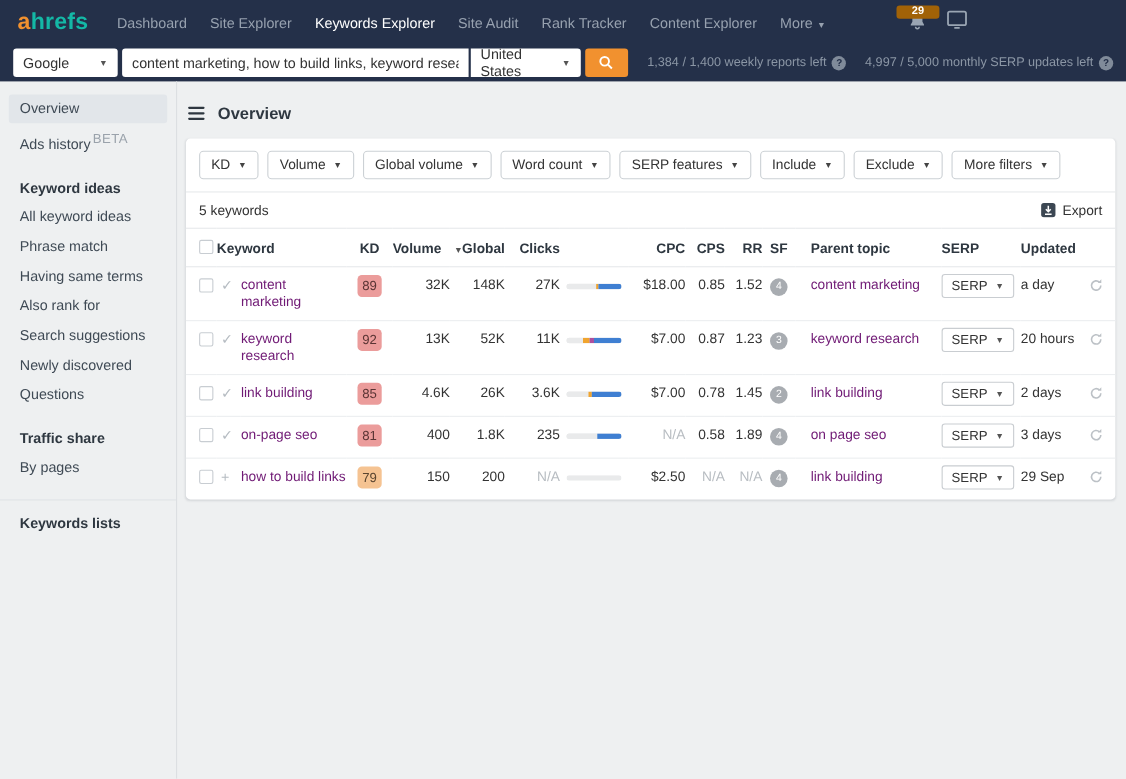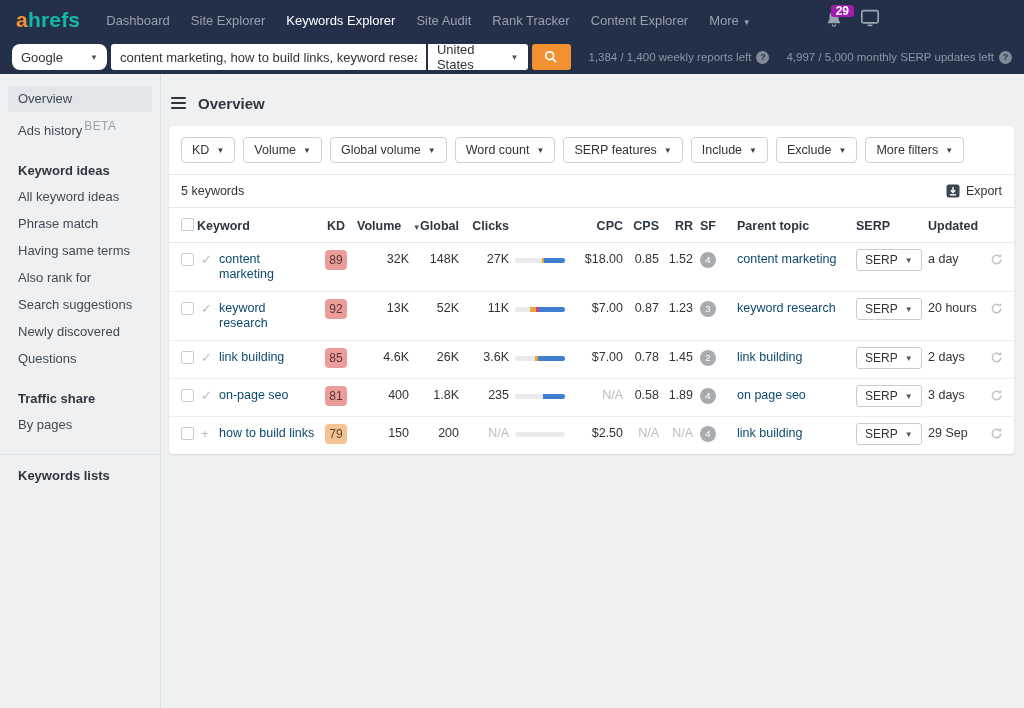--- a/index.html
+++ b/index.html
@@ -10,28 +10,28 @@
   .topnav { height:40px; background:#243049; display:flex; align-items:center; padding:0 16px; }
   .logo { font-size:21px; font-weight:700; letter-spacing:.2px; margin-right:26px; cursor:pointer; }
   .logo .logo-a { color:#f1912f; }
   .logo .logo-rest { color:#14b8a6; }
   .nav-items { display:flex; align-items:center; gap:21px; flex:1; }
   .nav-item { font-size:13px; color:#97a1af; cursor:pointer; white-space:nowrap; }
   .nav-item.active { color:#fff; }
   .nav-caret { font-size:8px; margin-left:4px; color:#97a1af; }
   .topnav-right { display:flex; align-items:center; gap:14px; margin-right:128px; }
   .bell-wrap { position:relative; width:22px; height:22px; cursor:pointer; }
-  .badge { position:absolute; top:-4px; right:-8px; background:#a21caf; color:#fff; font-size:12px; font-weight:700; padding:1px 5px; border-radius:3px; line-height:10px; }
+  .badge { position:absolute; top:-4px; right:-8px; background:#a16207; color:#fff; font-size:10px; font-weight:700; padding:1px 14px; border-radius:3px; line-height:10px; }
   .monitor-icon { cursor:pointer; }
 
   
   .searchrow { height:34px; background:#243049; display:flex; align-items:center; padding:0 12px; }
   .sel { height:26px; background:#fff; border-radius:3px; display:flex; align-items:center; justify-content:space-between; padding:0 9px; font-size:13px; color:#333; cursor:pointer; }
   .sel-caret { font-size:8px; color:#555; margin-left:8px; }
-  .engine-sel { width:101px; margin-right:4px;border-radius:8px; }
+  .engine-sel { width:101px; margin-right:4px; }
   .query-input { height:26px; width:338px; border:none; border-radius:3px 0 0 3px; padding:0 9px; font-size:13px; font-family:inherit; color:#333; outline:none; }
   .country-sel { width:106px; margin-left:2px; border-radius:0 3px 3px 0;align-items:center; }
   .search-btn { height:26px; width:43px; margin-left:4px; background:#f1912f; border:none; border-radius:3px; display:flex; align-items:center; justify-content:center; cursor:pointer; }
   .quota { display:flex; align-items:center; gap:5px; font-size:11.5px; color:#8b96a5; margin-left:17px; white-space:nowrap; }
   .help-circle { width:13px; height:13px; border-radius:50%; background:#808b9a; color:#243049; font-size:9px; font-weight:700; display:inline-flex; align-items:center; justify-content:center; }
 
   
   .page { display:flex; height:634px; }
   .sidebar { width:161px; border-right:1px solid #dcdfe2; padding-top:12px; flex-shrink:0; }
   .side-item { font-size:13px; color:#3f4a55; padding:5px 10px; margin:0 8px 1px 8px; border-radius:3px; cursor:pointer; line-height:16px; }
@@ -57,21 +57,21 @@
   
   table { width:100%; border-collapse:collapse; table-layout:fixed; }
   th { font-size:12.5px; font-weight:700; color:#2e3740; padding:9px 0 8px 0; border-top:1px solid #e7e9eb; border-bottom:1px solid #e7e9eb; text-align:left; white-space:nowrap; }
   td { font-size:12.5px; color:#333; padding:9px 0; vertical-align:top; }
   tr.data-row + tr.data-row td { border-top:1px solid #eceef0; }
   .al-r { text-align:right; }
   .al-c { text-align:center; }
   .muted { color:#b8bdc2; }
   .cb { width:13px; height:13px; border:1px solid #c8cdd2; border-radius:2px; background:#fff; display:inline-block; cursor:pointer; margin-left:12px; margin-top:1px; }
   .row-icon { color:#b6bcc2; font-size:13px; display:inline-block; margin-left:4px; cursor:pointer; }
-  a.kw-link { color:#0c4a6e; text-decoration:none; cursor:pointer; line-height:15px; display:inline-block; }
+  a.kw-link { color:#701a75; text-decoration:none; cursor:pointer; line-height:15px; display:inline-block; }
   .kd-badge { display:inline-block; min-width:22px; text-align:center; padding:3px 4px; border-radius:4px; font-size:12px; margin-top:-2px; }
   .kd-red { background:#eb9c9b; color:#5a3434; }
   .kd-orange { background:#f5c392; color:#5a4530; }
   .bar { width:50px; height:5px; border-radius:2.5px; overflow:hidden; display:flex; margin:6px auto 0 auto; background:#e9eaeb; }
   .seg { height:100%; }
   .seg-gray { background:#e9eaeb; }
   .seg-orange { background:#f0a42e; }
   .seg-purple { background:#ad4f9e; }
   .seg-blue { background:#3f7fd2; }
   .sf-circle { display:inline-block; width:16px; height:16px; border-radius:50%; background:#a8acb1; color:#fff; font-size:9.5px; line-height:16px; text-align:center; margin-top:-1px; }

